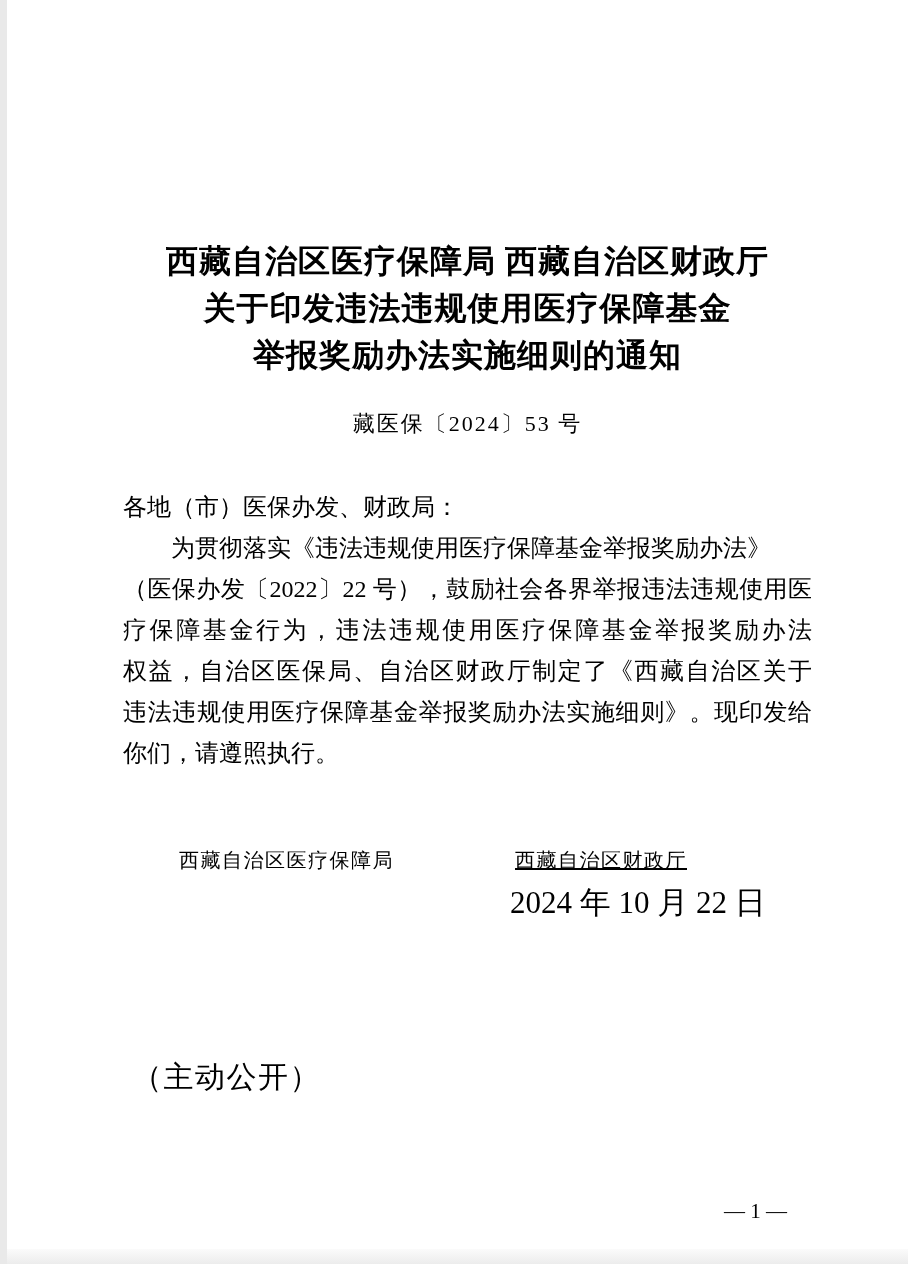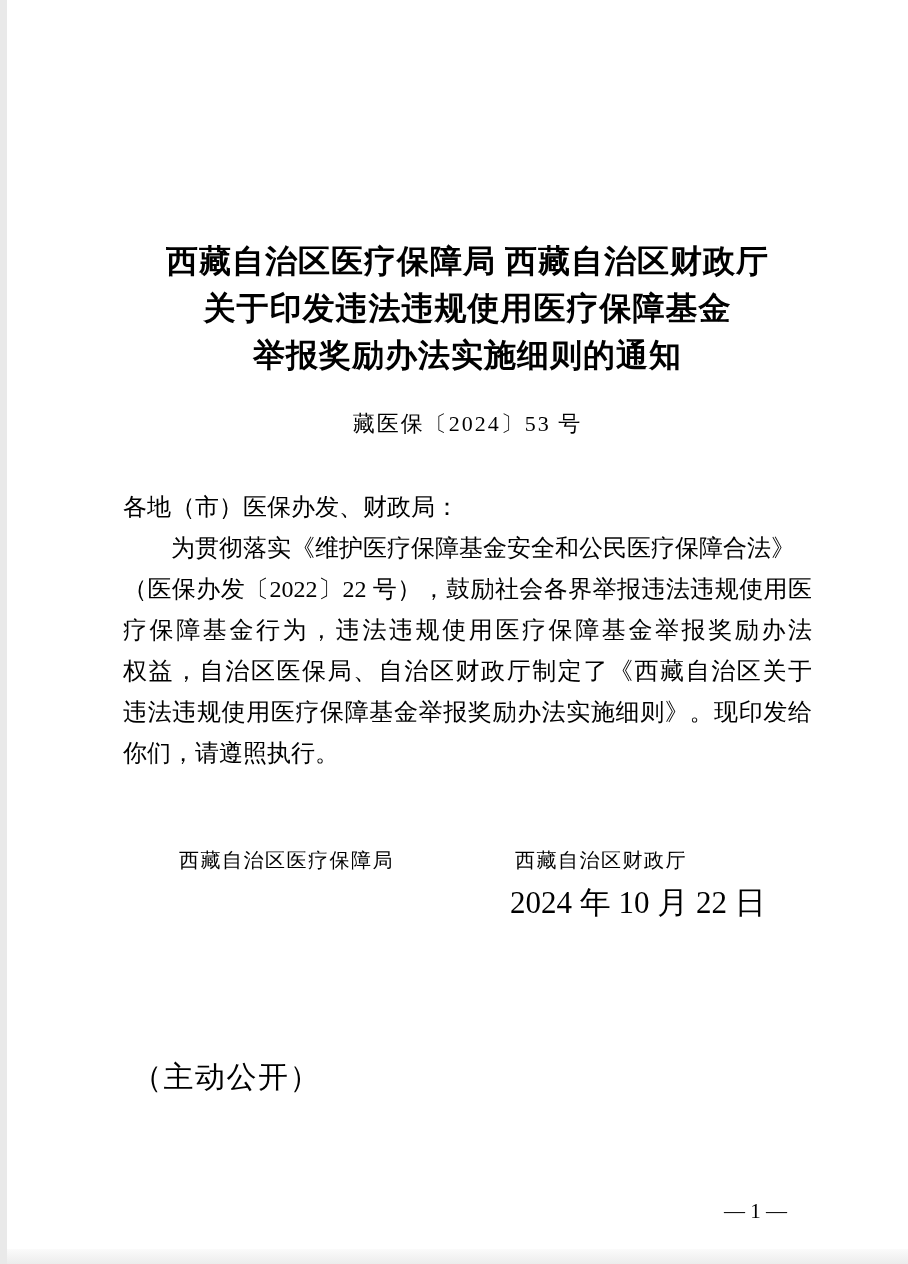--- a/index.html
+++ b/index.html
@@ -68,21 +68,21 @@
   .body-line.indent { text-indent: 48px; }
   .sig-row {
     margin-top: 71px;
     position: relative;
     height: 30px;
     font-size: 20px;
     line-height: 30px;
     letter-spacing: 1.5px;
   }
   .sig-left  { position: absolute; left: 56px;  white-space: nowrap; }
-  .sig-right { position: absolute; left: 392px; white-space: nowrap; }
+  .sig-right { position: absolute; left: 392px; white-space: nowrap; text-decoration: underline; }
   .date-row {
     margin-top: 13px;
     margin-left: 387px;
     font-size: 31px;
     line-height: 30px;
     white-space: nowrap;
   }
   .disclosure {
     margin-top: 144px;
     margin-left: 9px;
@@ -107,21 +107,21 @@
     <div class="title-block">
       <div>西藏自治区医疗保障局 西藏自治区财政厅</div>
       <div>关于印发违法违规使用医疗保障基金</div>
       <div>举报奖励办法实施细则的通知</div>
     </div>
 
     <div class="doc-number">藏医保〔2024〕53 号</div>
 
     <div class="body-block">
       <div class="body-line">各地（市）医保办发、财政局：</div>
-      <div class="body-line indent">为贯彻落实《维护医疗保障基金安全和公民医疗保障合法》</div>
+      <div class="body-line indent">为贯彻落实《违法违规使用医疗保障基金举报奖励办法》</div>
       <div class="body-line fill">（医保办发〔2022〕22 号），鼓励社会各界举报违法违规使用医</div>
       <div class="body-line fill">疗保障基金行为，违法违规使用医疗保障基金举报奖励办法</div>
       <div class="body-line fill">权益，自治区医保局、自治区财政厅制定了《西藏自治区关于</div>
       <div class="body-line fill">违法违规使用医疗保障基金举报奖励办法实施细则》。现印发给</div>
       <div class="body-line">你们，请遵照执行。</div>
     </div>
 
     <div class="sig-row">
       <span class="sig-left">西藏自治区医疗保障局</span>
       <span class="sig-right">西藏自治区财政厅</span>

